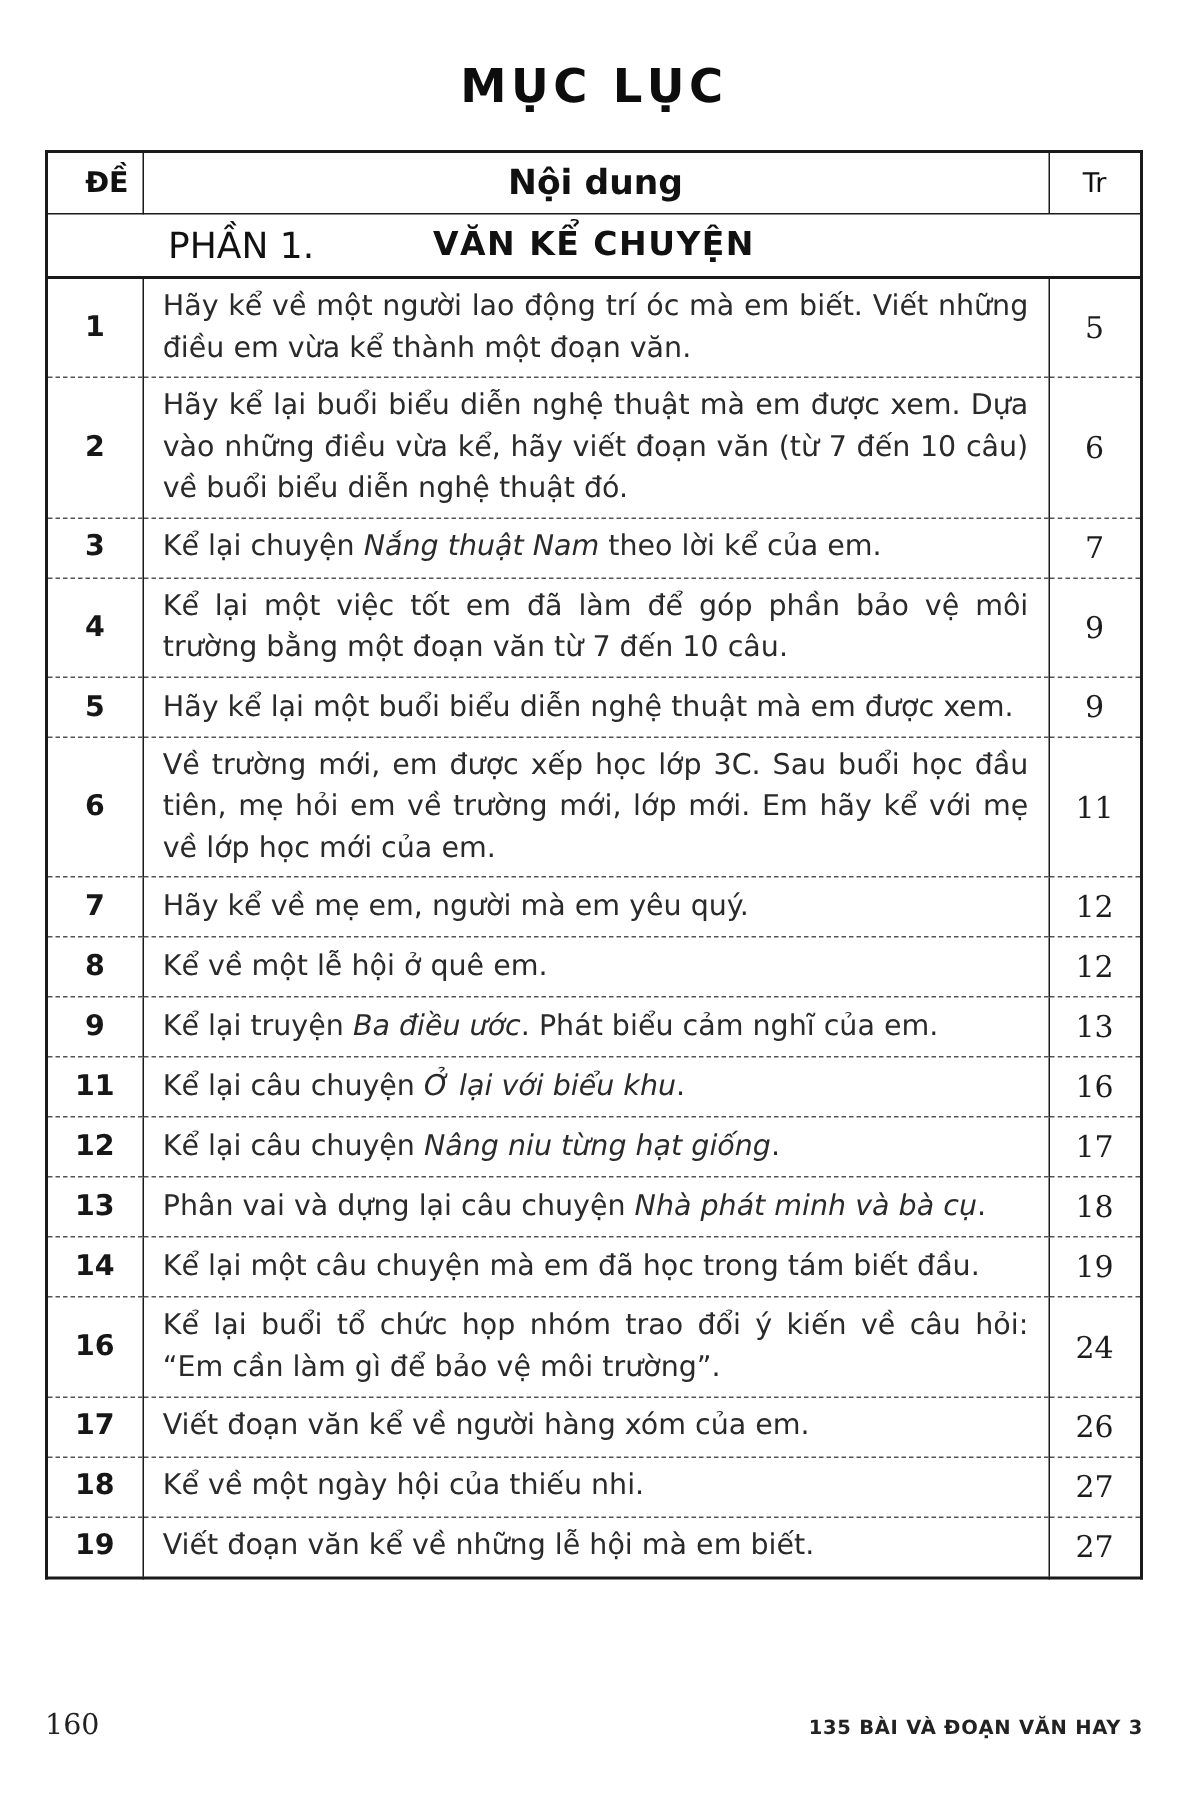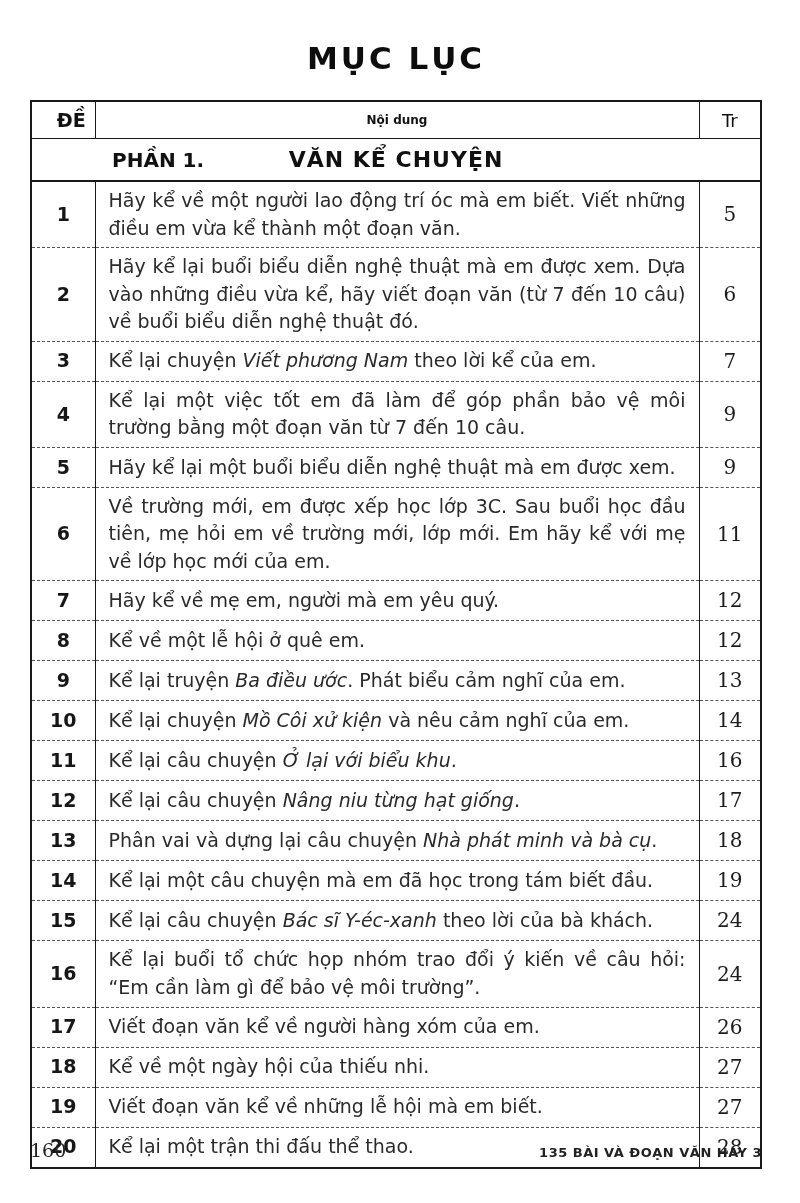--- a/index.html
+++ b/index.html
@@ -31,38 +31,38 @@
     border: 2px solid #1a1a1a;
   }
   col.w-de { width: 64px; }
   col.w-tr { width: 62px; }
   th, td { vertical-align: middle; }
   .c-de { border-right: 1.5px solid #1a1a1a; text-align: center; }
   .c-tr { border-left: 1.5px solid #1a1a1a; text-align: center; }
   thead tr.hdr th {
     border-bottom: 1.5px solid #1a1a1a;
     padding: 7px 6px;
-    font-size: 12px;
+    font-size: 23px;
     color: #111;
   }
   thead tr.hdr th.h-de { font-weight: bold; font-size: 19px; padding-left: 22px; }
   thead tr.hdr th.h-nd { font-weight: bold; }
   thead tr.hdr th.h-tr { font-weight: normal; font-size: 18px; }
   tr.section th {
     border-bottom: 2px solid #1a1a1a;
     padding: 8px 6px;
     position: relative;
     text-align: center;
     height: 42px;
   }
   .phan-label {
     position: absolute;
     left: 80px; top: 50%;
     transform: translateY(-50%);
-    font-size: 20px; font-weight: bold; color: #111;
+    font-size: 24px; font-weight: normal; color: #111;
   }
   .section-title {
     font-size: 22px; font-weight: bold; letter-spacing: 1px; color: #111;
   }
   tbody td {
     border-top: 1.5px dashed #555;
     padding: 5px 8px;
     font-size: 19px;
     line-height: 1.45;
     color: #2a2a2a;
@@ -114,21 +114,21 @@
           <td class="c-content"><span>Hãy kể về một người lao động trí óc mà em biết. Viết những điều em vừa kể thành một đoạn văn.</span></td>
           <td class="c-tr">5</td>
         </tr>
         <tr>
           <td class="c-de">2</td>
           <td class="c-content"><span>Hãy kể lại buổi biểu diễn nghệ thuật mà em được xem. Dựa vào những điều vừa kể, hãy viết đoạn văn (từ 7 đến 10 câu) về buổi biểu diễn nghệ thuật đó.</span></td>
           <td class="c-tr">6</td>
         </tr>
         <tr>
           <td class="c-de">3</td>
-          <td class="c-content"><span>Kể lại chuyện </span><i>Viết phương Nam</i><span> theo lời kể của em.</span></td>
+          <td class="c-content"><span>Kể lại chuyện </span><i>Nắng thuật Nam</i><span> theo lời kể của em.</span></td>
           <td class="c-tr">7</td>
         </tr>
         <tr>
           <td class="c-de">4</td>
           <td class="c-content"><span>Kể lại một việc tốt em đã làm để góp phần bảo vệ môi trường bằng một đoạn văn từ 7 đến 10 câu.</span></td>
           <td class="c-tr">9</td>
         </tr>
         <tr>
           <td class="c-de">5</td>
           <td class="c-content"><span>Hãy kể lại một buổi biểu diễn nghệ thuật mà em được xem.</span></td>
@@ -148,73 +148,58 @@
           <td class="c-de">8</td>
           <td class="c-content"><span>Kể về một lễ hội ở quê em.</span></td>
           <td class="c-tr">12</td>
         </tr>
         <tr>
           <td class="c-de">9</td>
           <td class="c-content"><span>Kể lại truyện </span><i>Ba điều ước</i><span>. Phát biểu cảm nghĩ của em.</span></td>
           <td class="c-tr">13</td>
         </tr>
         <tr>
-          <td class="c-de">10</td>
-          <td class="c-content"><span>Kể lại chuyện </span><i>Mồ Côi xử kiện</i><span> và nêu cảm nghĩ của em.</span></td>
-          <td class="c-tr">14</td>
-        </tr>
-        <tr>
           <td class="c-de">11</td>
           <td class="c-content"><span>Kể lại câu chuyện </span><i>Ở lại với biểu khu</i><span>.</span></td>
           <td class="c-tr">16</td>
         </tr>
         <tr>
           <td class="c-de">12</td>
           <td class="c-content"><span>Kể lại câu chuyện </span><i>Nâng niu từng hạt giống</i><span>.</span></td>
           <td class="c-tr">17</td>
         </tr>
         <tr>
           <td class="c-de">13</td>
           <td class="c-content"><span>Phân vai và dựng lại câu chuyện </span><i>Nhà phát minh và bà cụ</i><span>.</span></td>
           <td class="c-tr">18</td>
         </tr>
         <tr>
           <td class="c-de">14</td>
           <td class="c-content"><span>Kể lại một câu chuyện mà em đã học trong tám biết đầu.</span></td>
           <td class="c-tr">19</td>
         </tr>
         <tr>
-          <td class="c-de">15</td>
-          <td class="c-content"><span>Kể lại câu chuyện </span><i>Bác sĩ Y-éc-xanh</i><span> theo lời của bà khách.</span></td>
-          <td class="c-tr">24</td>
-        </tr>
-        <tr>
           <td class="c-de">16</td>
           <td class="c-content"><span>Kể lại buổi tổ chức họp nhóm trao đổi ý kiến về câu hỏi: “Em cần làm gì để bảo vệ môi trường”.</span></td>
           <td class="c-tr">24</td>
         </tr>
         <tr>
           <td class="c-de">17</td>
           <td class="c-content"><span>Viết đoạn văn kể về người hàng xóm của em.</span></td>
           <td class="c-tr">26</td>
         </tr>
         <tr>
           <td class="c-de">18</td>
           <td class="c-content"><span>Kể về một ngày hội của thiếu nhi.</span></td>
           <td class="c-tr">27</td>
         </tr>
         <tr>
           <td class="c-de">19</td>
           <td class="c-content"><span>Viết đoạn văn kể về những lễ hội mà em biết.</span></td>
           <td class="c-tr">27</td>
-        </tr>
-        <tr>
-          <td class="c-de">20</td>
-          <td class="c-content"><span>Kể lại một trận thi đấu thể thao.</span></td>
-          <td class="c-tr">28</td>
         </tr>
       </tbody>
   </table>
 
   <div class="footer">
     <span class="footer-page">160</span>
     <span class="footer-book">135 BÀI VÀ ĐOẠN VĂN HAY 3</span>
   </div>
 
 </div>

